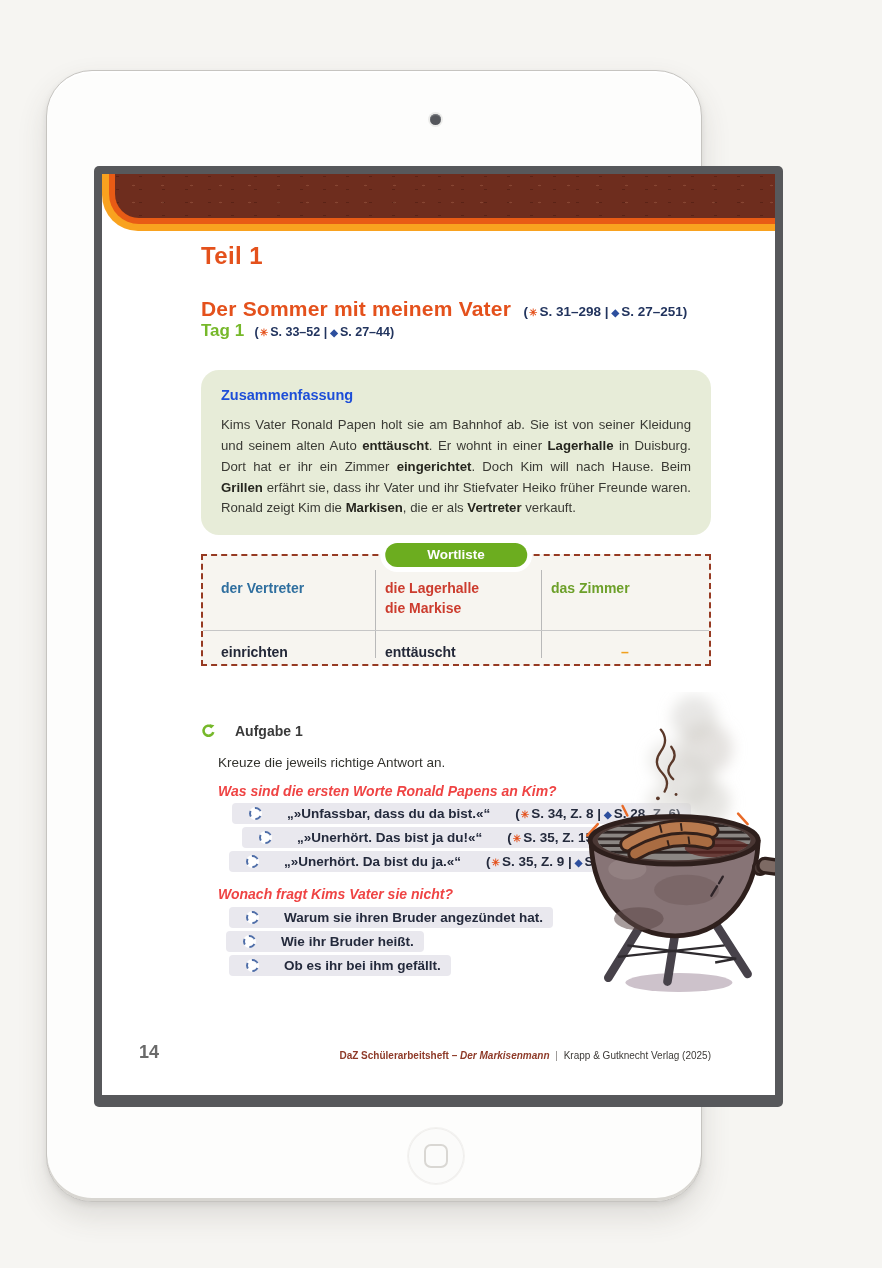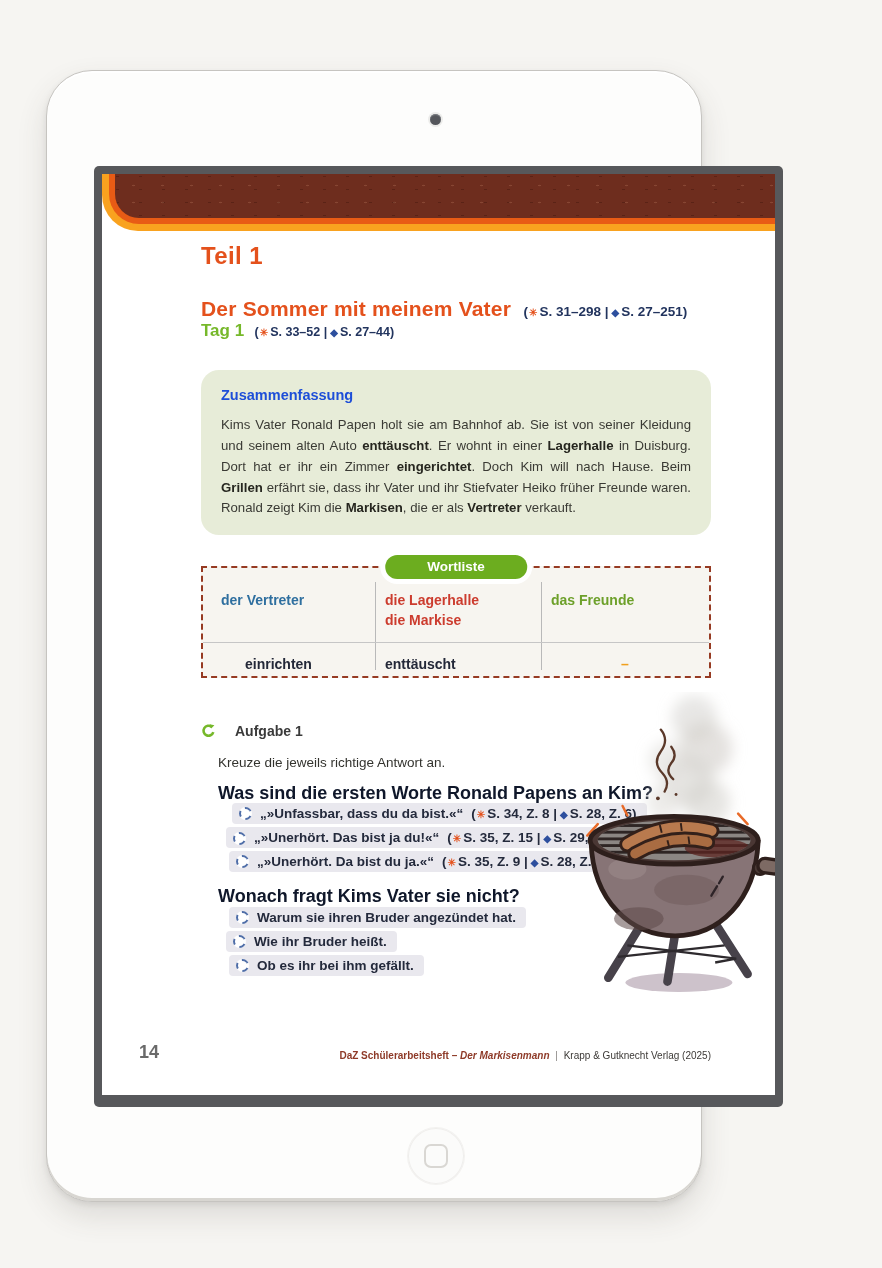--- a/index.html
+++ b/index.html
@@ -65,45 +65,45 @@
   .tag { color:#76b82a; font-size:17px; font-weight:bold; }
   .tag-line .ref { font-size:12.5px; margin-left:6px; }
   
   .summary { position:absolute; left:99px; top:196px; width:510px; min-height:162px;
     background:#e7ecd8; border-radius:18px; padding:17px 20px 16px 20px; }
   .summary-title { color:#1d4ed8; font-size:14.5px; font-weight:bold; }
   .summary-text { margin-top:12px; color:#3a3a34; font-size:13.2px;
     line-height:1.58; text-align:justify; }
   .summary-text b { color:#26261f; }
   
-  .wortliste { position:absolute; left:99px; top:392px; width:510px; height:112px;
+  .wortliste { position:absolute; left:99px; top:380px; width:510px; height:112px;
     border:2px dashed #963a22; background:#f7f5f0; }
   .wl-pill { position:absolute; top:-13px; left:50%; transform:translateX(-50%);
     background:#6cad1f; color:#ffffff; font-size:13.5px; font-weight:bold;
     padding:4px 42px 5px 42px; border-radius:15px; box-shadow:0 0 0 5px #ffffff;
     white-space:nowrap; }
   .wl-vline { position:absolute; top:14px; bottom:6px; width:1px; background:#b9b9b9; }
   .wl-vline.v1 { left:172px; } .wl-vline.v2 { left:338px; }
   .wl-hline { position:absolute; left:0; right:0; top:74px; height:1px; background:#c6c6c6; }
   .wl-cell { position:absolute; font-size:14px; font-weight:bold; line-height:1.45; }
   .wl-blue { color:#2f6f9f; } .wl-red { color:#cc3c2e; } .wl-green { color:#6da02a; }
   .wl-navy { color:#232838; } .wl-dash { color:#f0a01e; }
   
   .task-head { position:absolute; left:99px; top:549px; display:flex;
     align-items:center; gap:19px; color:#3a3a3a; font-size:14px; font-weight:bold; }
   .instruction { position:absolute; left:116px; top:581px; color:#33332e; font-size:13.5px; }
-  .question { position:absolute; left:116px; color:#0f172a; font-size:18px; font-weight:bold; }
+  .question { position:absolute; left:116px; color:#ef4444; font-size:14px; font-weight:bold;font-style:italic; }
   .q1 { top:609px; } .q2 { top:712px; }
-  .option { position:absolute; display:flex; align-items:center; gap:8px;
-    background:#e9e8ee; border-radius:4px; padding:3px 10px 3px 7px; }
+  .option { position:absolute; display:flex; align-items:center; gap:25px;
+    background:#e9e8ee; border-radius:4px; padding:3px 10px 3px 17px; }
   .opt-circle { width:13px; height:13px; border:2px dashed #4f6ea8;
     border-radius:50%; flex:0 0 auto; background:#ffffff; }
   .opt-label { color:#242a3c; font-size:13.5px; font-weight:bold; white-space:nowrap; }
   .option .ref { color:#242a3c; font-size:13.5px; }
-  .o11 { left:130px; top:629px; } .o12 { left:124px; top:653px;align-items:flex-end; } .o13 { left:127px; top:677px; }
+  .o11 { left:130px; top:629px; } .o12 { left:140px; top:653px; } .o13 { left:127px; top:677px; }
   .o21 { left:127px; top:733px; } .o22 { left:124px; top:757px; } .o23 { left:127px; top:781px; }
   
   .grill { position:absolute; left:470px; top:518px; width:210px; height:310px; }
   
   .page-number { position:absolute; left:37px; top:868px; color:#6a6a6a;
     font-size:18px; font-weight:bold; }
   .footer-line { position:absolute; right:64px; top:876px; font-size:10px;
     color:#3d3a37; white-space:nowrap; }
   .footer-series { color:#8e3a28; font-weight:bold; }
   .footer-book { color:#8e3a28; font-weight:bold; font-style:italic; }
@@ -144,22 +144,22 @@
       <div class="wortliste">
         <div class="wl-pill">Wortliste</div>
         <div class="wl-vline v1"></div>
         <div class="wl-vline v2"></div>
         <div class="wl-hline"></div>
         <div class="wl-cell wl-blue" style="left:18px;  top:22px;">der Vertreter</div>
         <div class="wl-cell wl-red" style="left:182px; top:22px;">
           <div>die Lagerhalle</div>
           <div>die Markise</div>
         </div>
-        <div class="wl-cell wl-green" style="left:348px; top:22px;">das Freunde</div>
-        <div class="wl-cell wl-navy" style="left:18px;  top:86px;margin-left:24px;">einrichten</div>
+        <div class="wl-cell wl-green" style="left:348px; top:22px;">das Zimmer</div>
+        <div class="wl-cell wl-navy" style="left:18px;  top:86px;">einrichten</div>
         <div class="wl-cell wl-navy" style="left:182px; top:86px;">enttäuscht</div>
         <div class="wl-cell wl-dash" style="left:338px; top:86px; width:168px; text-align:center;">–</div>
       </div>
 
       <div class="task-head">
         <svg width="15" height="15" viewBox="0 0 15 15">
           <path d="M12.3 8.2 a5 5 0 1 1 -1.6 -5.3" fill="none" stroke="#76b82a" stroke-width="2.6"></path>
           <path d="M8.6 0.2 L13.4 1.2 L10.2 4.6 Z" fill="#76b82a"></path>
         </svg>
         <span>Aufgabe 1</span>

